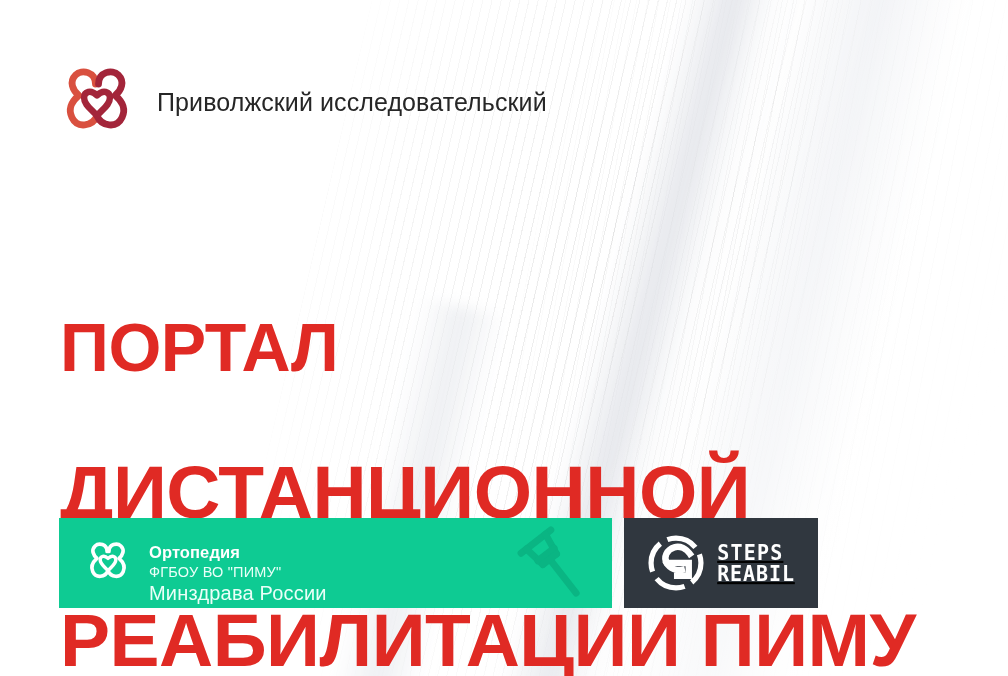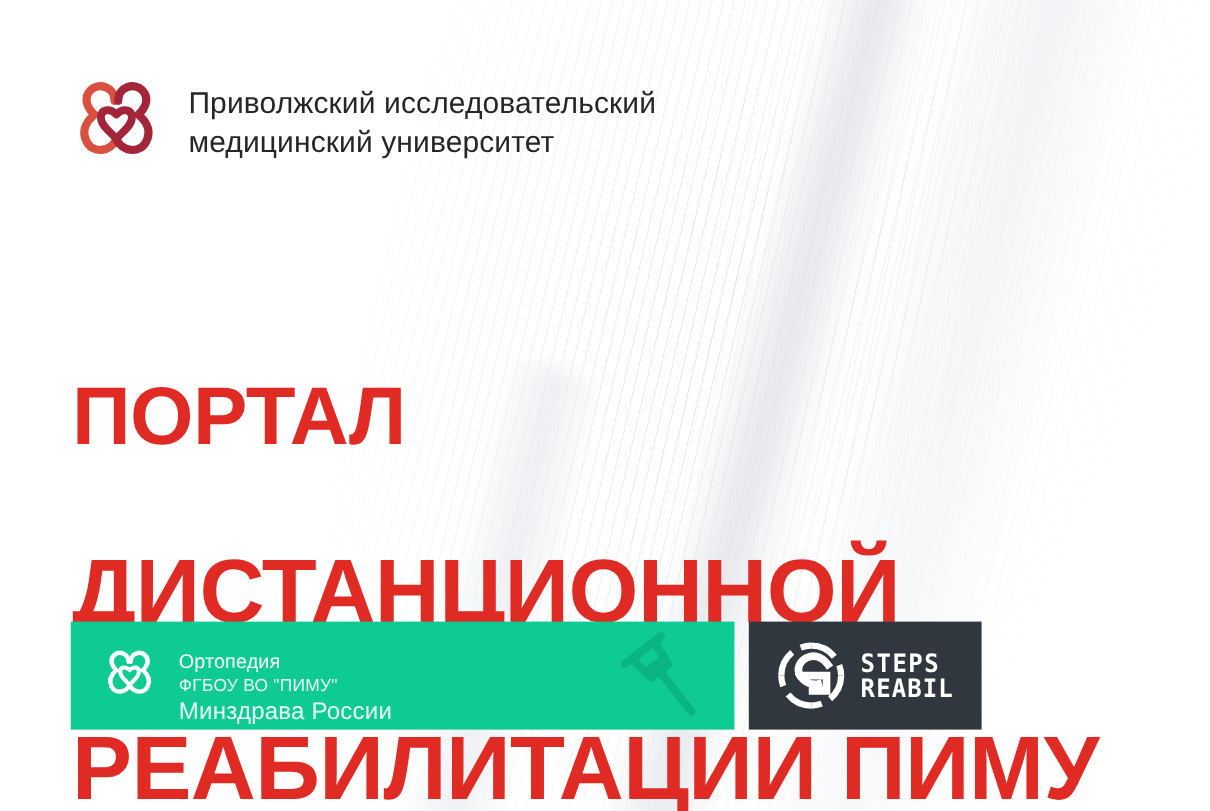--- a/index.html
+++ b/index.html
@@ -164,21 +164,21 @@
     height: 52px;
     flex: 0 0 auto;
     margin-right: 18px;
   }
   .green-card .ortho-text {
     color: #ffffff;
     line-height: 1.27;
   }
   .ortho-title {
     font-size: 16.5px;
-    font-weight: 400;
+    font-weight: 700;
     letter-spacing: .1px;
     margin-top: 22px;
   }
   .ortho-sub1 {
     font-size: 14.5px;
     font-weight: 400;
     color: #eafff8;
     letter-spacing: .2px;
   }
   .ortho-sub2 {
@@ -199,20 +199,21 @@
 
   .dark-card {
     width: 194px;
     height: 90px;
     background: #30373F;
     display: flex;
     align-items: center;
     justify-content: center;
     gap: 12px;
     box-sizing: border-box;
+    text-decoration: underline;
   }
   .steps-mark {
     width: 58px;
     height: 58px;
     flex: 0 0 auto;
   }
   .steps-text {
     color: #ffffff;
     font-family: "DejaVu Sans Mono", "Liberation Mono", monospace;
     font-weight: 700;
@@ -253,21 +254,21 @@
                C82 52, 89 61, 83 74
                C76 89, 56 86, 50 72" fill="none" stroke="#A3253A" stroke-width="9" stroke-linecap="round" stroke-linejoin="round"></path>
 
       <path d="M50 72
                C44 64, 33 58, 33 48
                C33 40, 42 37, 50 45
                C58 37, 67 40, 67 48
                C67 58, 56 64, 50 72 Z" fill="none" stroke="#A3253A" stroke-width="8.5" stroke-linejoin="round"></path>
     </svg>
 
-    <div class="uni-name"><span>Приволжский исследовательский</span><br><span>медицинский университет</span></div>
+    <div class="uni-name"><span>Приволжский исследовательский</span><br></div>
   </div>
 
   <h1 class="title">
     <span class="ln ln1">ПОРТАЛ</span>
     <span class="ln ln2">ДИСТАНЦИОННОЙ</span>
     <span class="ln ln3">РЕАБИЛИТАЦИИ ПИМУ</span>
   </h1>
 
   <div class="badge-row">
 

